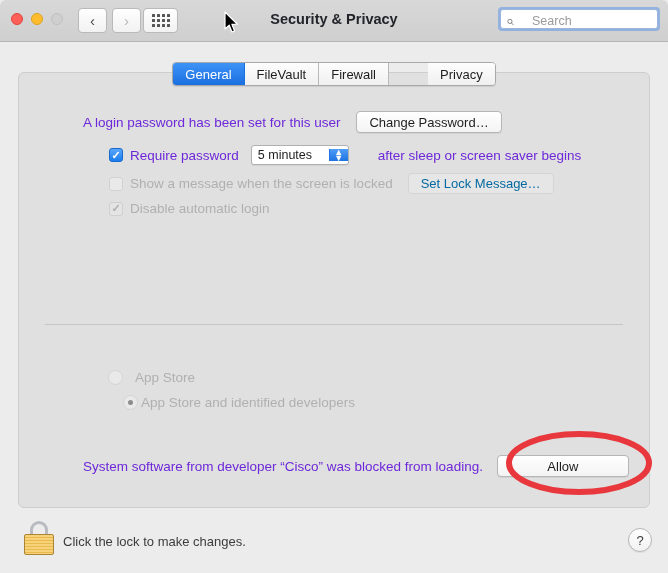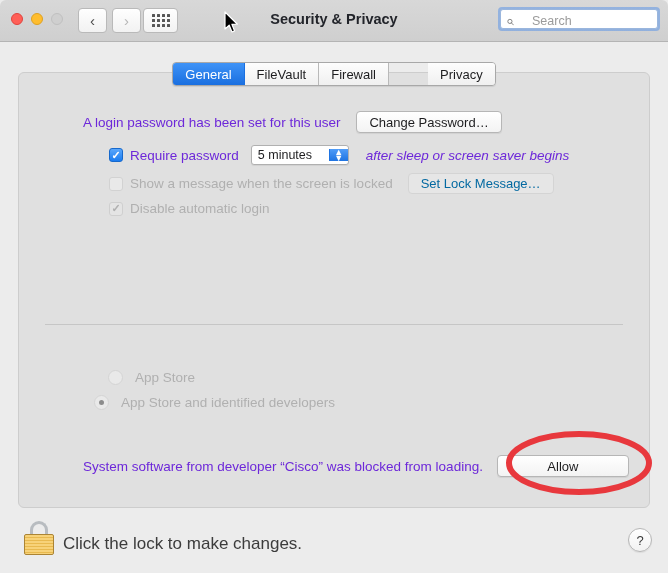--- a/index.html
+++ b/index.html
@@ -236,21 +236,21 @@
     width: 30px; height: 21px;
     background: repeating-linear-gradient(
       to bottom,
       #f7d279 0px, #f7d279 2px,
       #e8b94f 2px, #e8b94f 3px);
     border: 1px solid #ab8434;
     border-radius: 2px;
   }
   .lockmsg {
     position: absolute; left: 63px; top: 534px;
-    font-size: 17px; color: #3c3c3c;
+    font-size: 13px; color: #3c3c3c;
   }
   .adv {
     position: absolute; right: 54px; top: 529px;
     width: 98px; height: 22px;
   }
   .help {
     position: absolute; right: 16px; top: 528px;
     width: 24px; height: 24px;
     border-radius: 50%;
     background: linear-gradient(#ffffff, #f2f2f2);
@@ -342,21 +342,21 @@
         <span class="tick">✓</span>
       </span>
       <span class="lbl" style="margin-right:5px;">Require password</span>
       <span class="combo">
         <span class="val">5 minutes</span>
         <span class="stepper">
           <span>▲</span>
             <span>▼</span>
         </span>
       </span>
-      <span class="lbl" style="margin-left:10px;font-style:italic;">after sleep or screen saver begins</span>
+      <span class="lbl" style="margin-left:22px;">after sleep or screen saver begins</span>
     </div>
 
     <div class="row" style="left:90px; top:100px; gap:7px;">
       <span class="cb off disabled"></span>
       <span class="lbl dim" style="margin-right:8px;">Show a message when the screen is locked</span>
       <div class="btn disabled" style="height:21px;padding:0 12px;">Set Lock Message…</div>
     </div>
 
     <div class="row" style="left:90px; top:128px; gap:7px;">
       <span class="cb on disabled">
@@ -366,21 +366,21 @@
     </div>
 
     <div class="sep"></div>
 
 
     <div class="row" style="left:89px; top:297px; gap:12px;">
       <span class="radio disabled"></span>
       <span class="lbl dim">App Store</span>
     </div>
 
-    <div class="row" style="left:75px; top:322px; gap:12px;">
+    <div class="row" style="left:104px; top:322px; gap:3px;">
       <span class="radio disabled">
         <span class="dot"></span>
       </span>
       <span class="lbl dim">App Store and identified developers</span>
     </div>
 
     <div class="row" style="left:64px; top:382px; gap:14px;">
       <span class="lbl">System software from developer “Cisco” was blocked from loading.</span>
       <div class="btn" style="height:22px;width:132px;">Allow</div>
     </div>

